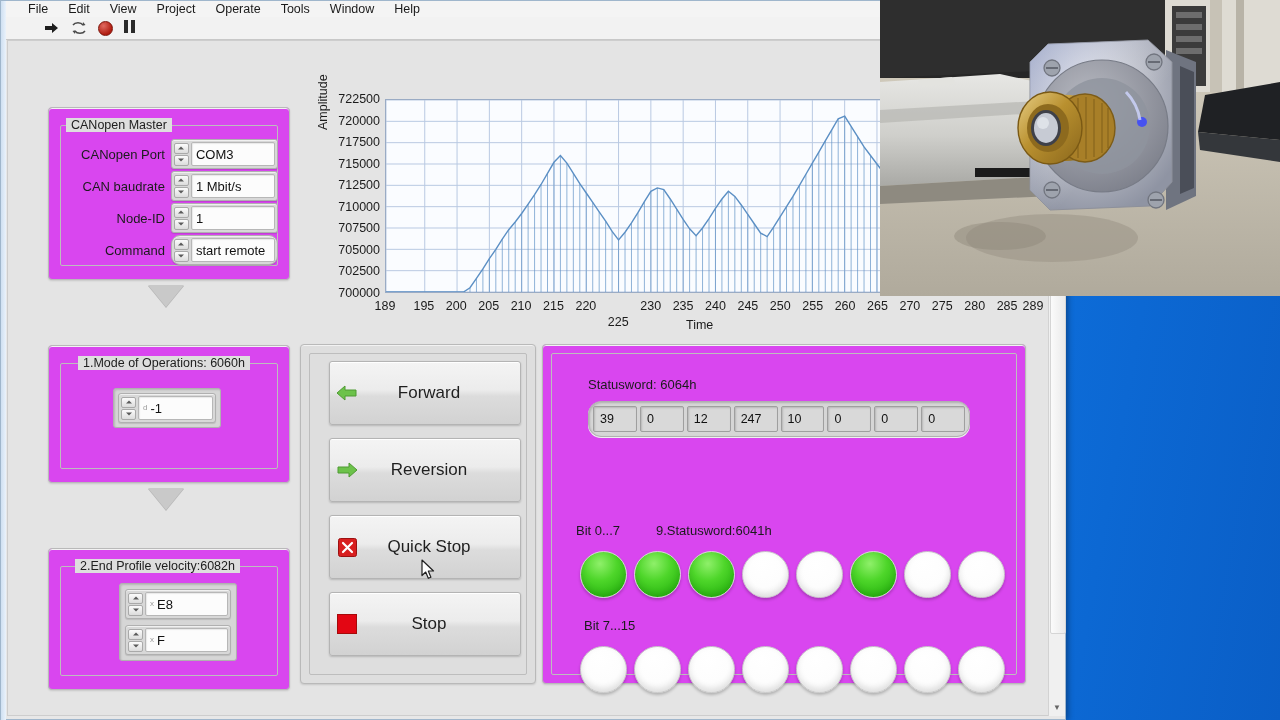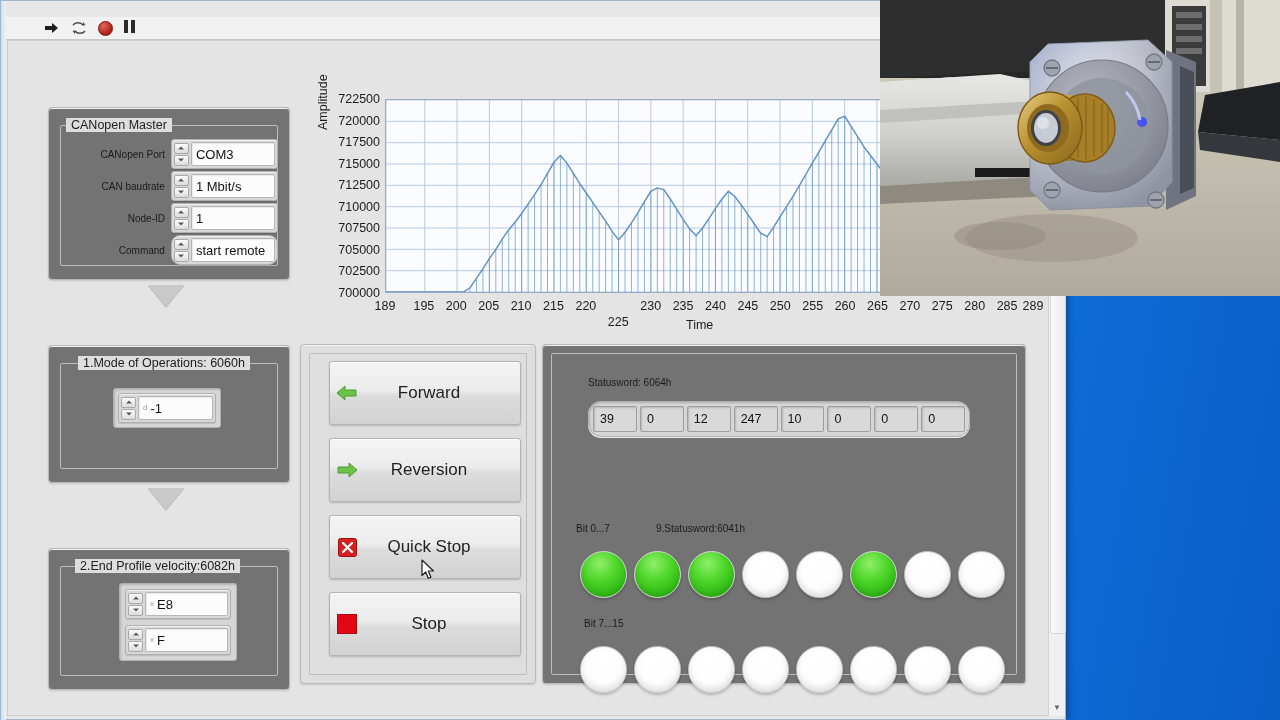--- a/index.html
+++ b/index.html
@@ -39,21 +39,21 @@
     background:#e4e4e4;border:1px solid #cdcdcd;box-sizing:border-box;overflow:hidden;}
   
   #vscroll{position:absolute;right:0;top:39px;width:16px;height:676px;
     background:#f0f0f0;border-left:1px solid #d2d2d2;}
   #vscroll .thumb{position:absolute;left:1px;top:0;width:14px;height:592px;
     background:linear-gradient(90deg,#fbfbfb,#eaeaea);border:1px solid #d5d5d5;border-radius:2px;}
   #vscroll .arr{position:absolute;left:0;bottom:2px;width:16px;height:14px;
     display:flex;align-items:center;justify-content:center;color:#666;font-size:8px;}
 
   
-  .lv-frame{position:absolute;background:#737373;
+  .lv-frame{position:absolute;background:#d946ef;
     border:1px solid #b9b9b9;border-radius:4px;
     box-shadow:inset 0 1px 0 #f2f2f2, 0 1px 2px rgba(0,0,0,.13);}
   .lv-inner{position:absolute;border:1px solid #bdbdbd;border-radius:2px;}
   .lv-legend{position:absolute;background:#dedede;padding:0 5px;
     font-size:12.5px;color:#202020;white-space:nowrap;}
 
   
   .num-ctl{display:flex;align-items:stretch;
     background:#d8d8d8;border:1px solid #b0b0b0;border-radius:3px;
     box-shadow:inset 0 1px 0 #f0f0f0, 0 1px 1px rgba(0,0,0,.12);padding:2px;}
@@ -94,21 +94,21 @@
 
   
   .led-row{position:absolute;display:flex;gap:7px;}
   .led{width:45px;height:45px;border-radius:50%;
     border:1px solid #c9c9c9;
     box-shadow:0 2px 3px rgba(0,0,0,.22), inset 0 -3px 6px rgba(0,0,0,.10);}
   .led.on{background:radial-gradient(circle at 42% 26%,#8ff06a 0%,#4ed62a 40%,#19a806 100%);
     border:1px solid #d7d7d7;}
   .led.off{background:radial-gradient(circle at 42% 26%,#ffffff 0%,#fdfdfd 55%,#f0f0f0 100%);}
 
-  .plain-lbl{position:absolute;font-size:10px;color:#1b1b1b;white-space:nowrap;}
+  .plain-lbl{position:absolute;font-size:13px;color:#1b1b1b;white-space:nowrap;}
   #graph-title{position:absolute;right:12px;top:78px;font-size:12.5px;color:#1b1b1b;}
   #ylabel{position:absolute;left:316px;top:130px;font-size:12.5px;color:#1b1b1b;
     transform:rotate(-90deg);transform-origin:left top;white-space:nowrap;}
   #xlabel{position:absolute;left:686px;top:318px;font-size:12.5px;color:#1b1b1b;}
   .ytick{position:absolute;right:0;font-size:12.5px;color:#1b1b1b;
     text-align:right;white-space:nowrap;transform:translateY(-50%);margin-left:32px;}
   .xtick{position:absolute;top:4px;font-size:12.5px;color:#1b1b1b;
     transform:translateX(-50%);white-space:nowrap;}
 
   
@@ -118,20 +118,30 @@
       linear-gradient(#2b2b2b 0%,#2b2b2b 26%,#b9b5ab 26%,#b9b5ab 100%);}
 </style>
 </head>
 <body>
 
 <div id="desktop"></div>
 
 <div id="window">
   <div id="window-leftedge"></div>
 
+  <div id="menubar">
+    <div class="mi">File</div>
+    <div class="mi">Edit</div>
+    <div class="mi">View</div>
+    <div class="mi">Project</div>
+    <div class="mi">Operate</div>
+    <div class="mi">Tools</div>
+    <div class="mi">Window</div>
+    <div class="mi">Help</div>
+  </div>
 
   <div id="toolbar">
     <span class="tb-ico ico-run">
       <svg width="16" height="16" viewBox="0 0 16 16">
           <path d="M1 6h7V3l6 5-6 5v-3H1z" fill="#1d1d1d"></path>
         </svg>
     </span>
     <span class="tb-ico ico-runc">
       <svg width="16" height="16" viewBox="0 0 16 16">
         <path d="M2 5c2-3 8-3 10 0" stroke="#4a4a4a" stroke-width="1.4" fill="none"></path>

